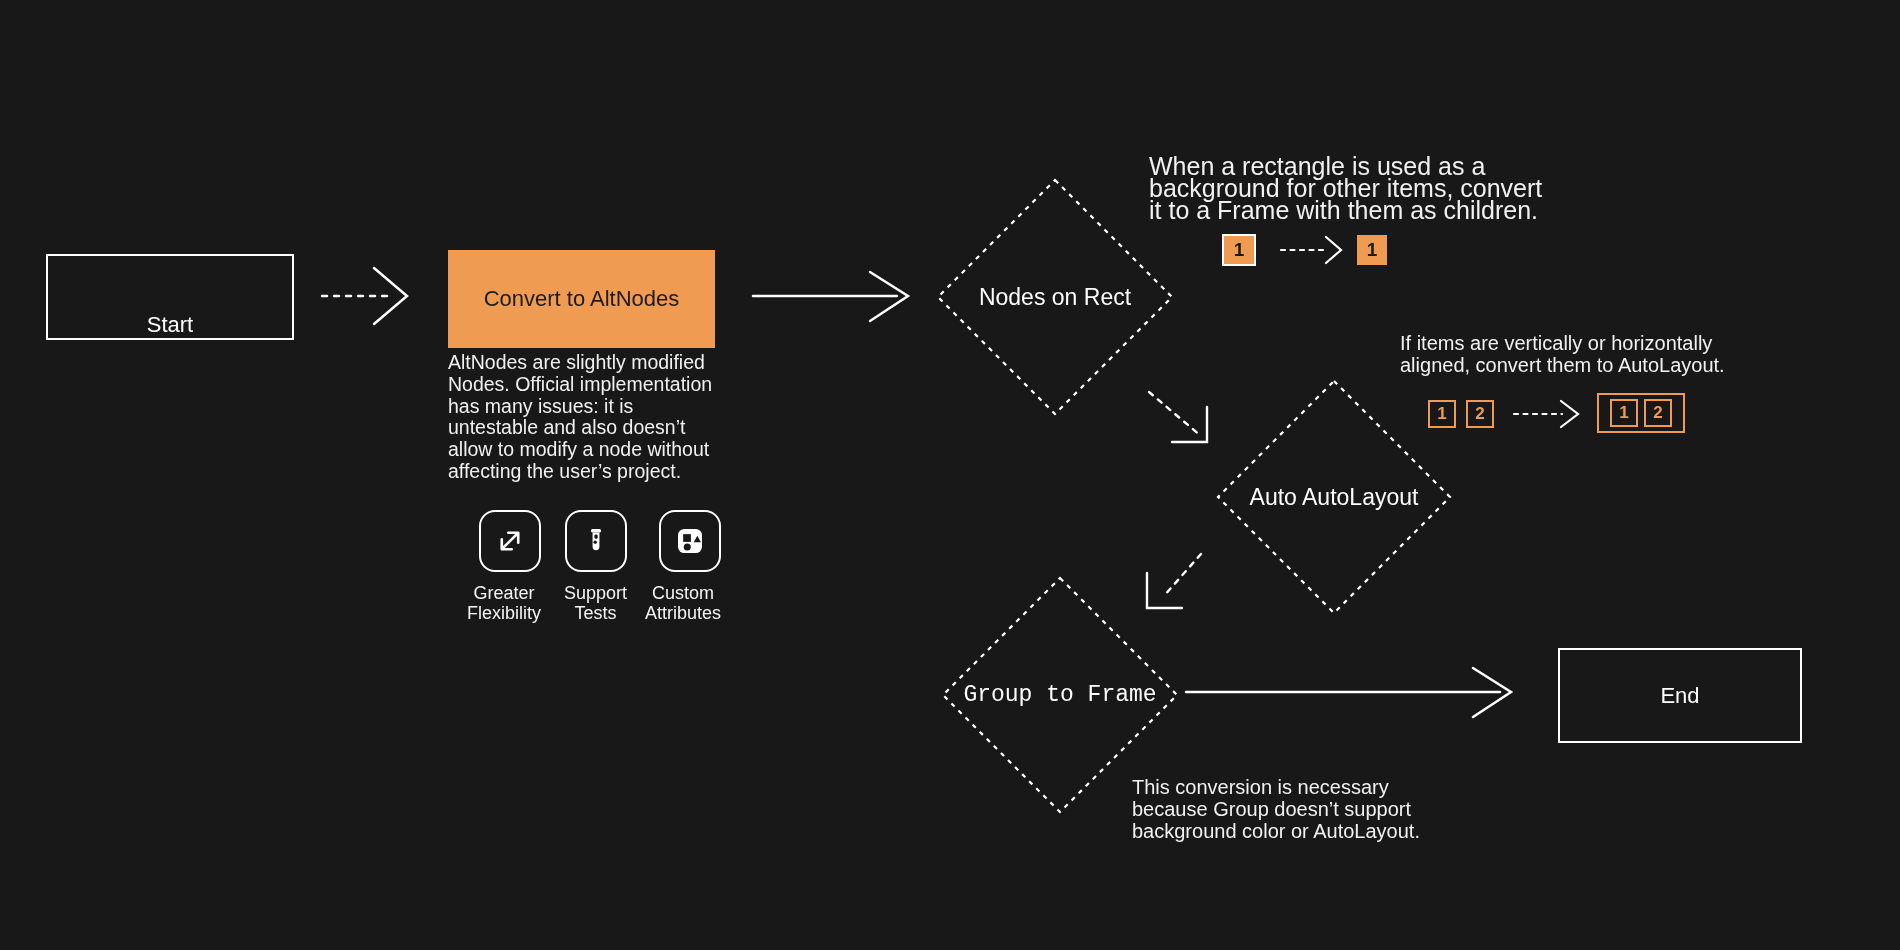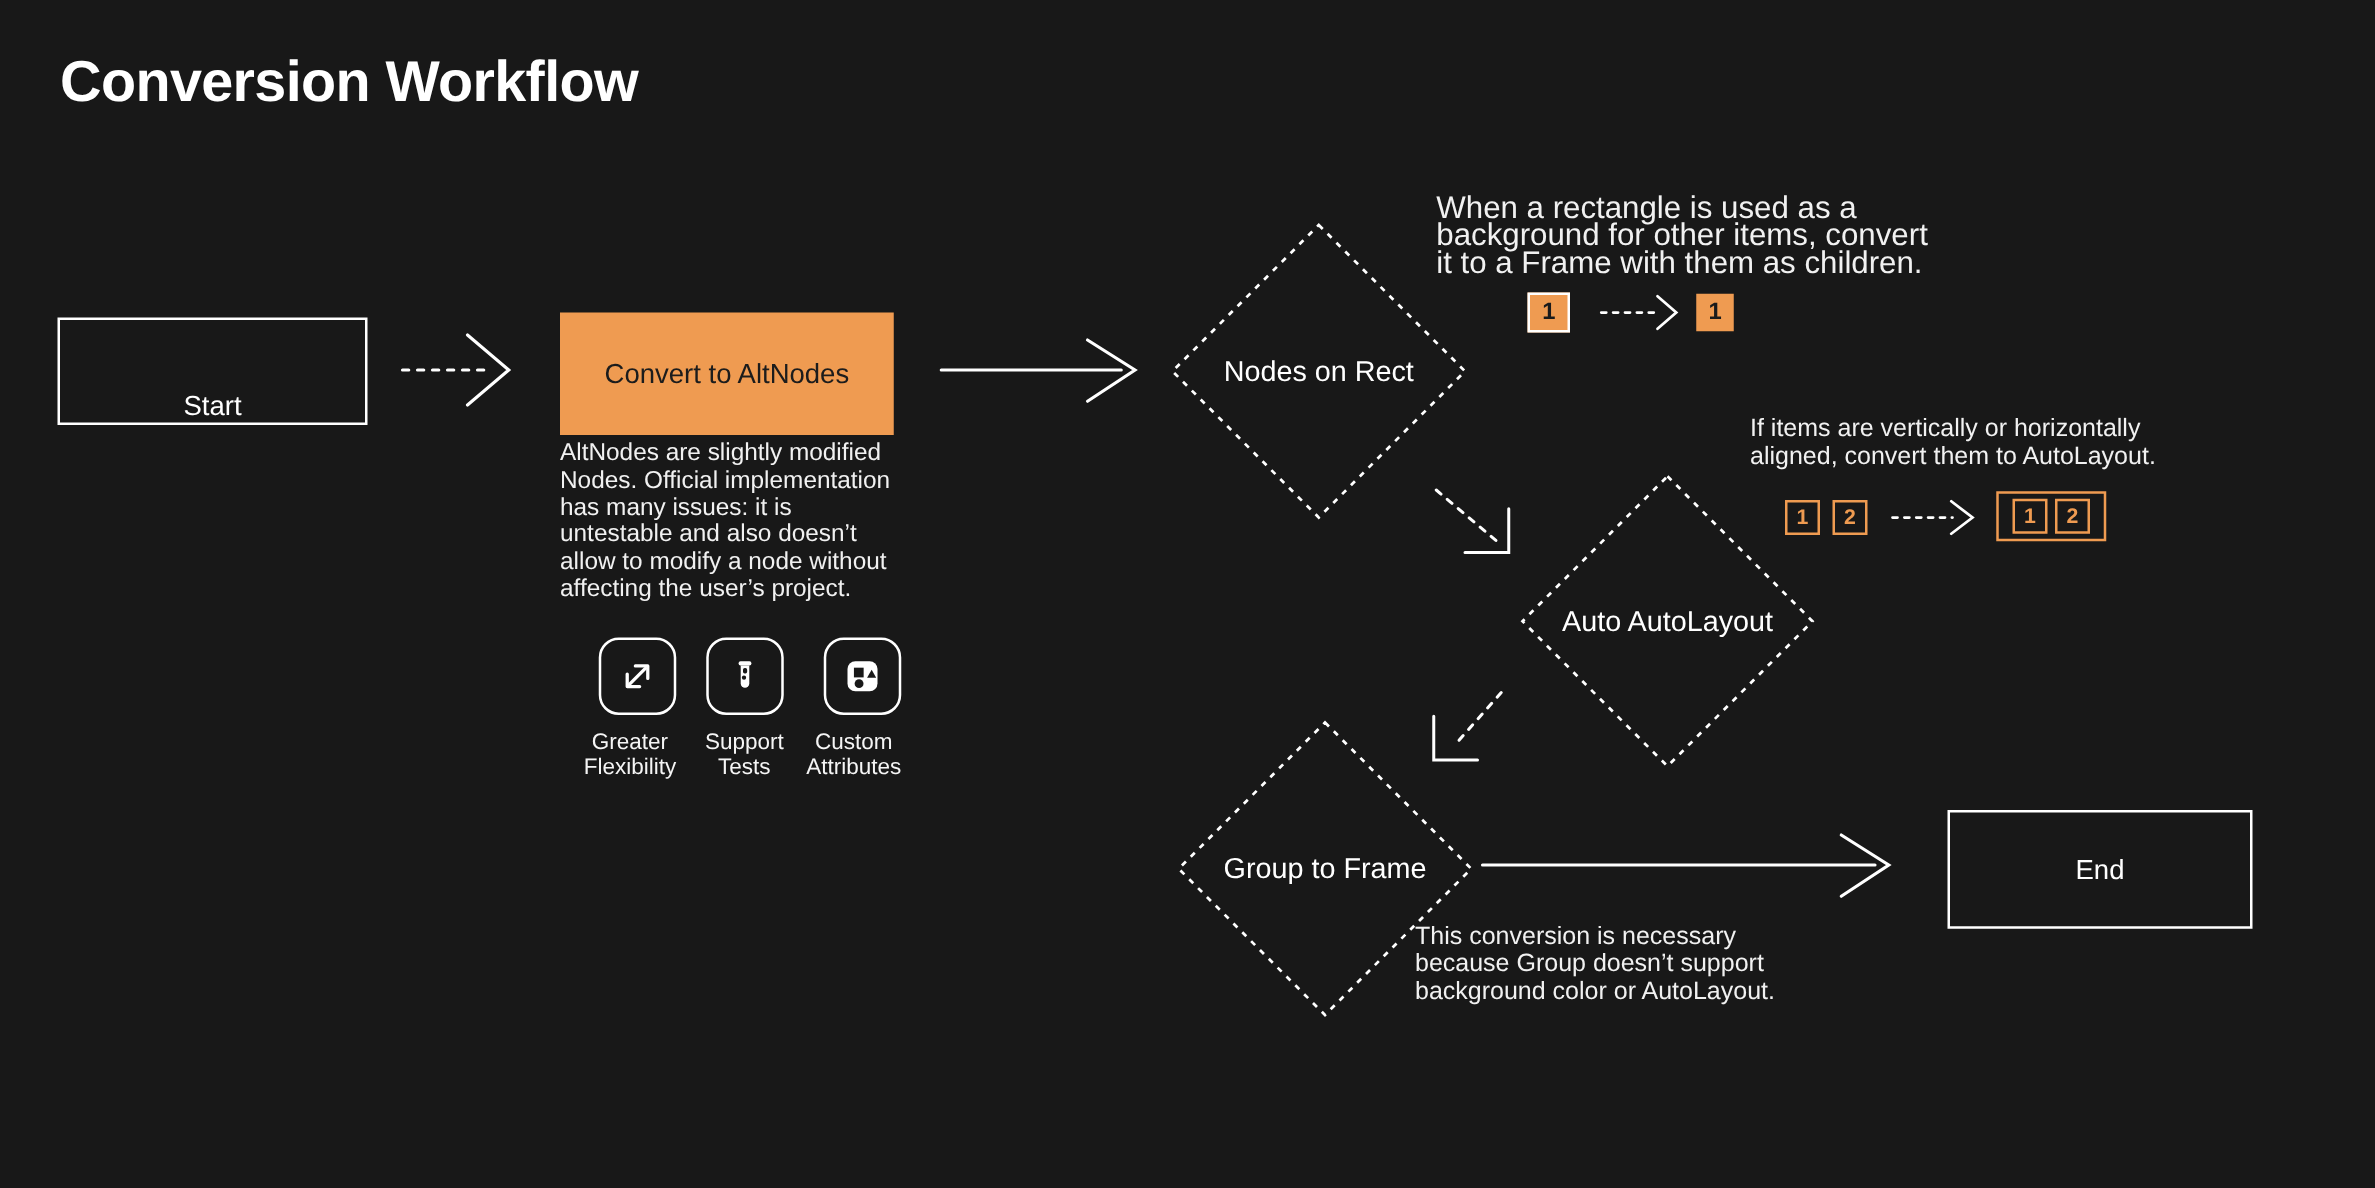--- a/index.html
+++ b/index.html
@@ -22,21 +22,21 @@
     position:absolute;left:448px;top:250px;width:267px;height:98px;
     display:flex;align-items:center;justify-content:center;
     background:#EF9B51;color:#1C1C1C;font-size:22px;font-weight:500;
   }
   .body-text{
     position:absolute;white-space:pre-line;font-size:19.5px;line-height:21.8px;color:#F1F1F1;
   }
   .desc{left:448px;top:352px;}
   .note-rect{left:1149px;top:155px;font-size:25px;line-height:22px;}
   .note-auto{left:1400px;top:332px;font-size:20px;line-height:22px;}
-  .note-group{left:1132px;top:738px;font-size:20px;line-height:22px;}
+  .note-group{left:1132px;top:776px;font-size:20px;line-height:22px;}
   .diamond-label{
     position:absolute;transform:translate(-50%,-50%);
     font-size:23px;color:#FFFFFF;white-space:nowrap;
   }
   .feature-col{
     position:absolute;top:510px;display:flex;flex-direction:column;align-items:flex-end;gap:11px;
   }
   .col-1{left:437px;width:104px;}
   .col-2{left:531px;width:96px;}
   .col-3{left:621px;width:100px;}
@@ -111,21 +111,20 @@
     </g>
 
     <polygon points="1060,578 1177,695 1060,812 943,695" fill="none" stroke="#FFFFFF" stroke-width="2.2" stroke-dasharray="4.5 5.5"></polygon>
 
     <g stroke="#FFFFFF" stroke-width="2.5" fill="none" stroke-linecap="round">
       <line x1="1186" y1="692" x2="1500" y2="692"></line>
       <polyline points="1473,668 1511,692 1473,717"></polyline>
     </g>
   </svg>
 
-  <h1 class="title">Conversion Workflow</h1>
 
   <div class="term-box box-start">
     <span>Start</span>
   </div>
 
   <div class="process-box">
     <span>Convert to AltNodes</span>
   </div>
 
   <div class="body-text desc">AltNodes are slightly modified
@@ -168,21 +167,21 @@
         <path d="M17.2 15 h6.4 l-3.2 -5.6 Z" fill="#181818"></path>
         <circle cx="11.6" cy="19.2" r="3.1" fill="#181818"></circle>
       </svg>
     </div>
     <div class="feature-label">Custom
 Attributes</div>
   </div>
 
   <div class="diamond-label" style="left:1055px;top:297px;">Nodes on Rect</div>
   <div class="diamond-label" style="left:1334px;top:497px;">Auto AutoLayout</div>
-  <div class="diamond-label" style="left:1060px;top:695px;">Group to Frame</div>
+  <div class="diamond-label" style="left:1060px;top:695px;font-family:Liberation Mono, monospace;">Group to Frame</div>
 
   <div class="body-text note-rect">When a rectangle is used as a
 background for other items, convert
 it to a Frame with them as children.</div>
   <div class="body-text note-auto">If items are vertically or horizontally
 aligned, convert them to AutoLayout.</div>
   <div class="body-text note-group">This conversion is necessary
 because Group doesn’t support
 background color or AutoLayout.</div>
 

